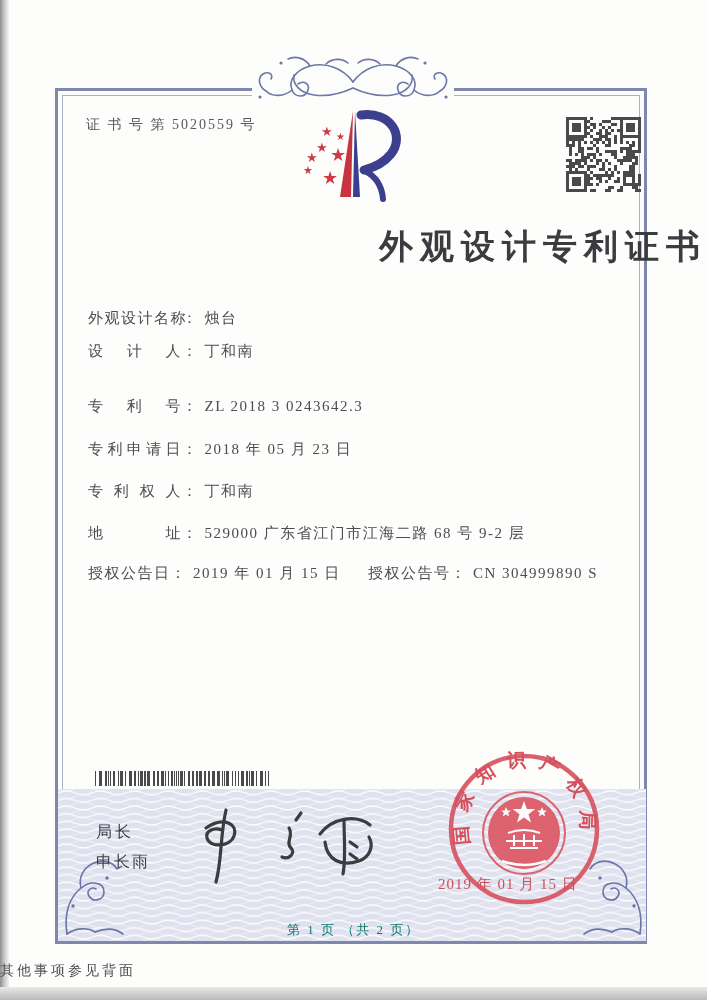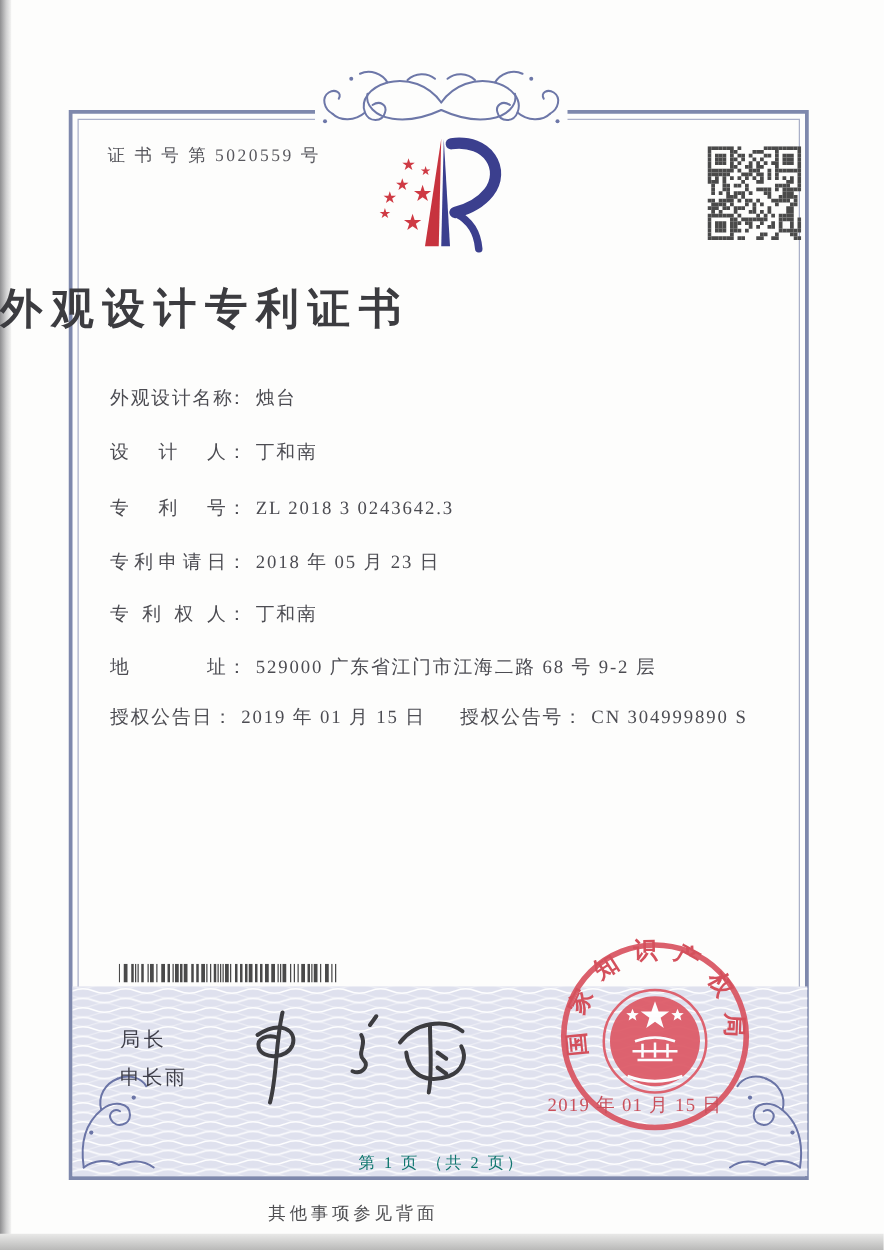--- a/index.html
+++ b/index.html
@@ -19,21 +19,21 @@
   .frame-outer{position:absolute;left:55px;top:88px;width:592px;height:856px;
     border:3px solid #7e88ac;box-sizing:border-box;}
   .frame-inner{position:absolute;left:4px;top:4px;right:4px;bottom:4px;
     border:1px solid #aab0c8;}
   .ornament-mask{position:absolute;left:252px;top:82px;width:202px;height:14px;background:#fdfdfc;}
   .ornament{position:absolute;left:248px;top:50px;}
   
   .cert-no{position:absolute;left:86px;top:116px;font-size:14px;letter-spacing:2px;color:#58585e;}
   .logo{position:absolute;left:294px;top:101px;}
   .qr{position:absolute;left:566px;top:117px;}
-  .title{position:absolute;left:0;top:224px;width:707px;text-align:left;
+  .title{position:absolute;left:0;top:224px;width:707px;text-align:right;
     font-size:34px;font-weight:600;letter-spacing:7px;color:#3c3c40;}
   
   .frow{position:absolute;left:88px;width:540px;font-size:15px;letter-spacing:1.5px;color:#4c4c52;white-space:nowrap;}
   .lbl{display:inline-block;width:94px;text-align:justify;text-align-last:justify;}
   .colon{margin-right:6px;}
   .grant-second{position:absolute;left:280px;top:0;}
   
   .paras{position:absolute;left:88px;top:594px;width:533px;font-size:13.5px;
     letter-spacing:.8px;line-height:27px;text-align:justify;color:#4c4c52;}
   .paras p{margin:0 0 6px 0;text-indent:2em;}
@@ -51,21 +51,21 @@
   .signer-name{position:absolute;left:96px;top:852px;font-size:16px;letter-spacing:2px;
     color:#3f3f4a;font-family:"Liberation Sans","DejaVu Sans",sans-serif;}
   .signature{position:absolute;left:192px;top:798px;}
   
   .seal{position:absolute;left:444px;top:749px;}
   .seal-date{position:absolute;left:438px;top:875px;font-size:15px;letter-spacing:1px;
     color:#c9505c;white-space:nowrap;}
   
   .page-no{position:absolute;left:0;top:921px;width:707px;text-align:center;
     font-size:13px;letter-spacing:2px;color:#0f766e;}
-  .back-note{position:absolute;left:0;top:962px;width:565px;text-align:center;
+  .back-note{position:absolute;left:0;top:962px;width:565px;text-align:left;
     font-size:14px;letter-spacing:3px;color:#4f4f52;}
 </style>
 </head>
 <body>
 
 <div id="canvas">
 
   <div class="edge-left"></div>
   <div class="edge-bottom"></div>
 
@@ -446,21 +446,21 @@
       <rect x="54" y="72" width="3" height="3" fill="#4a4a4a"></rect>
       <rect x="69" y="72" width="3" height="3" fill="#4a4a4a"></rect>
       <rect x="72" y="72" width="3" height="3" fill="#4a4a4a"></rect>
     </svg>
 
   <div class="title">外观设计专利证书</div>
 
   <div class="frow" style="top:309px">
     <span class="lbl">外观设计名称</span><span class="colon">：</span><span class="val">烛台</span>
   </div>
-  <div class="frow" style="top:352px">
+  <div class="frow" style="top:342px">
     <span class="lbl">设计人</span><span class="colon">：</span><span class="val">丁和南</span>
   </div>
   <div class="frow" style="top:397px">
     <span class="lbl">专利号</span><span class="colon">：</span><span class="val">ZL 2018 3 0243642.3</span>
   </div>
   <div class="frow" style="top:440px">
     <span class="lbl">专利申请日</span><span class="colon">：</span><span class="val">2018 年 05 月 23 日</span>
   </div>
   <div class="frow" style="top:482px">
     <span class="lbl">专利权人</span><span class="colon">：</span><span class="val">丁和南</span>

